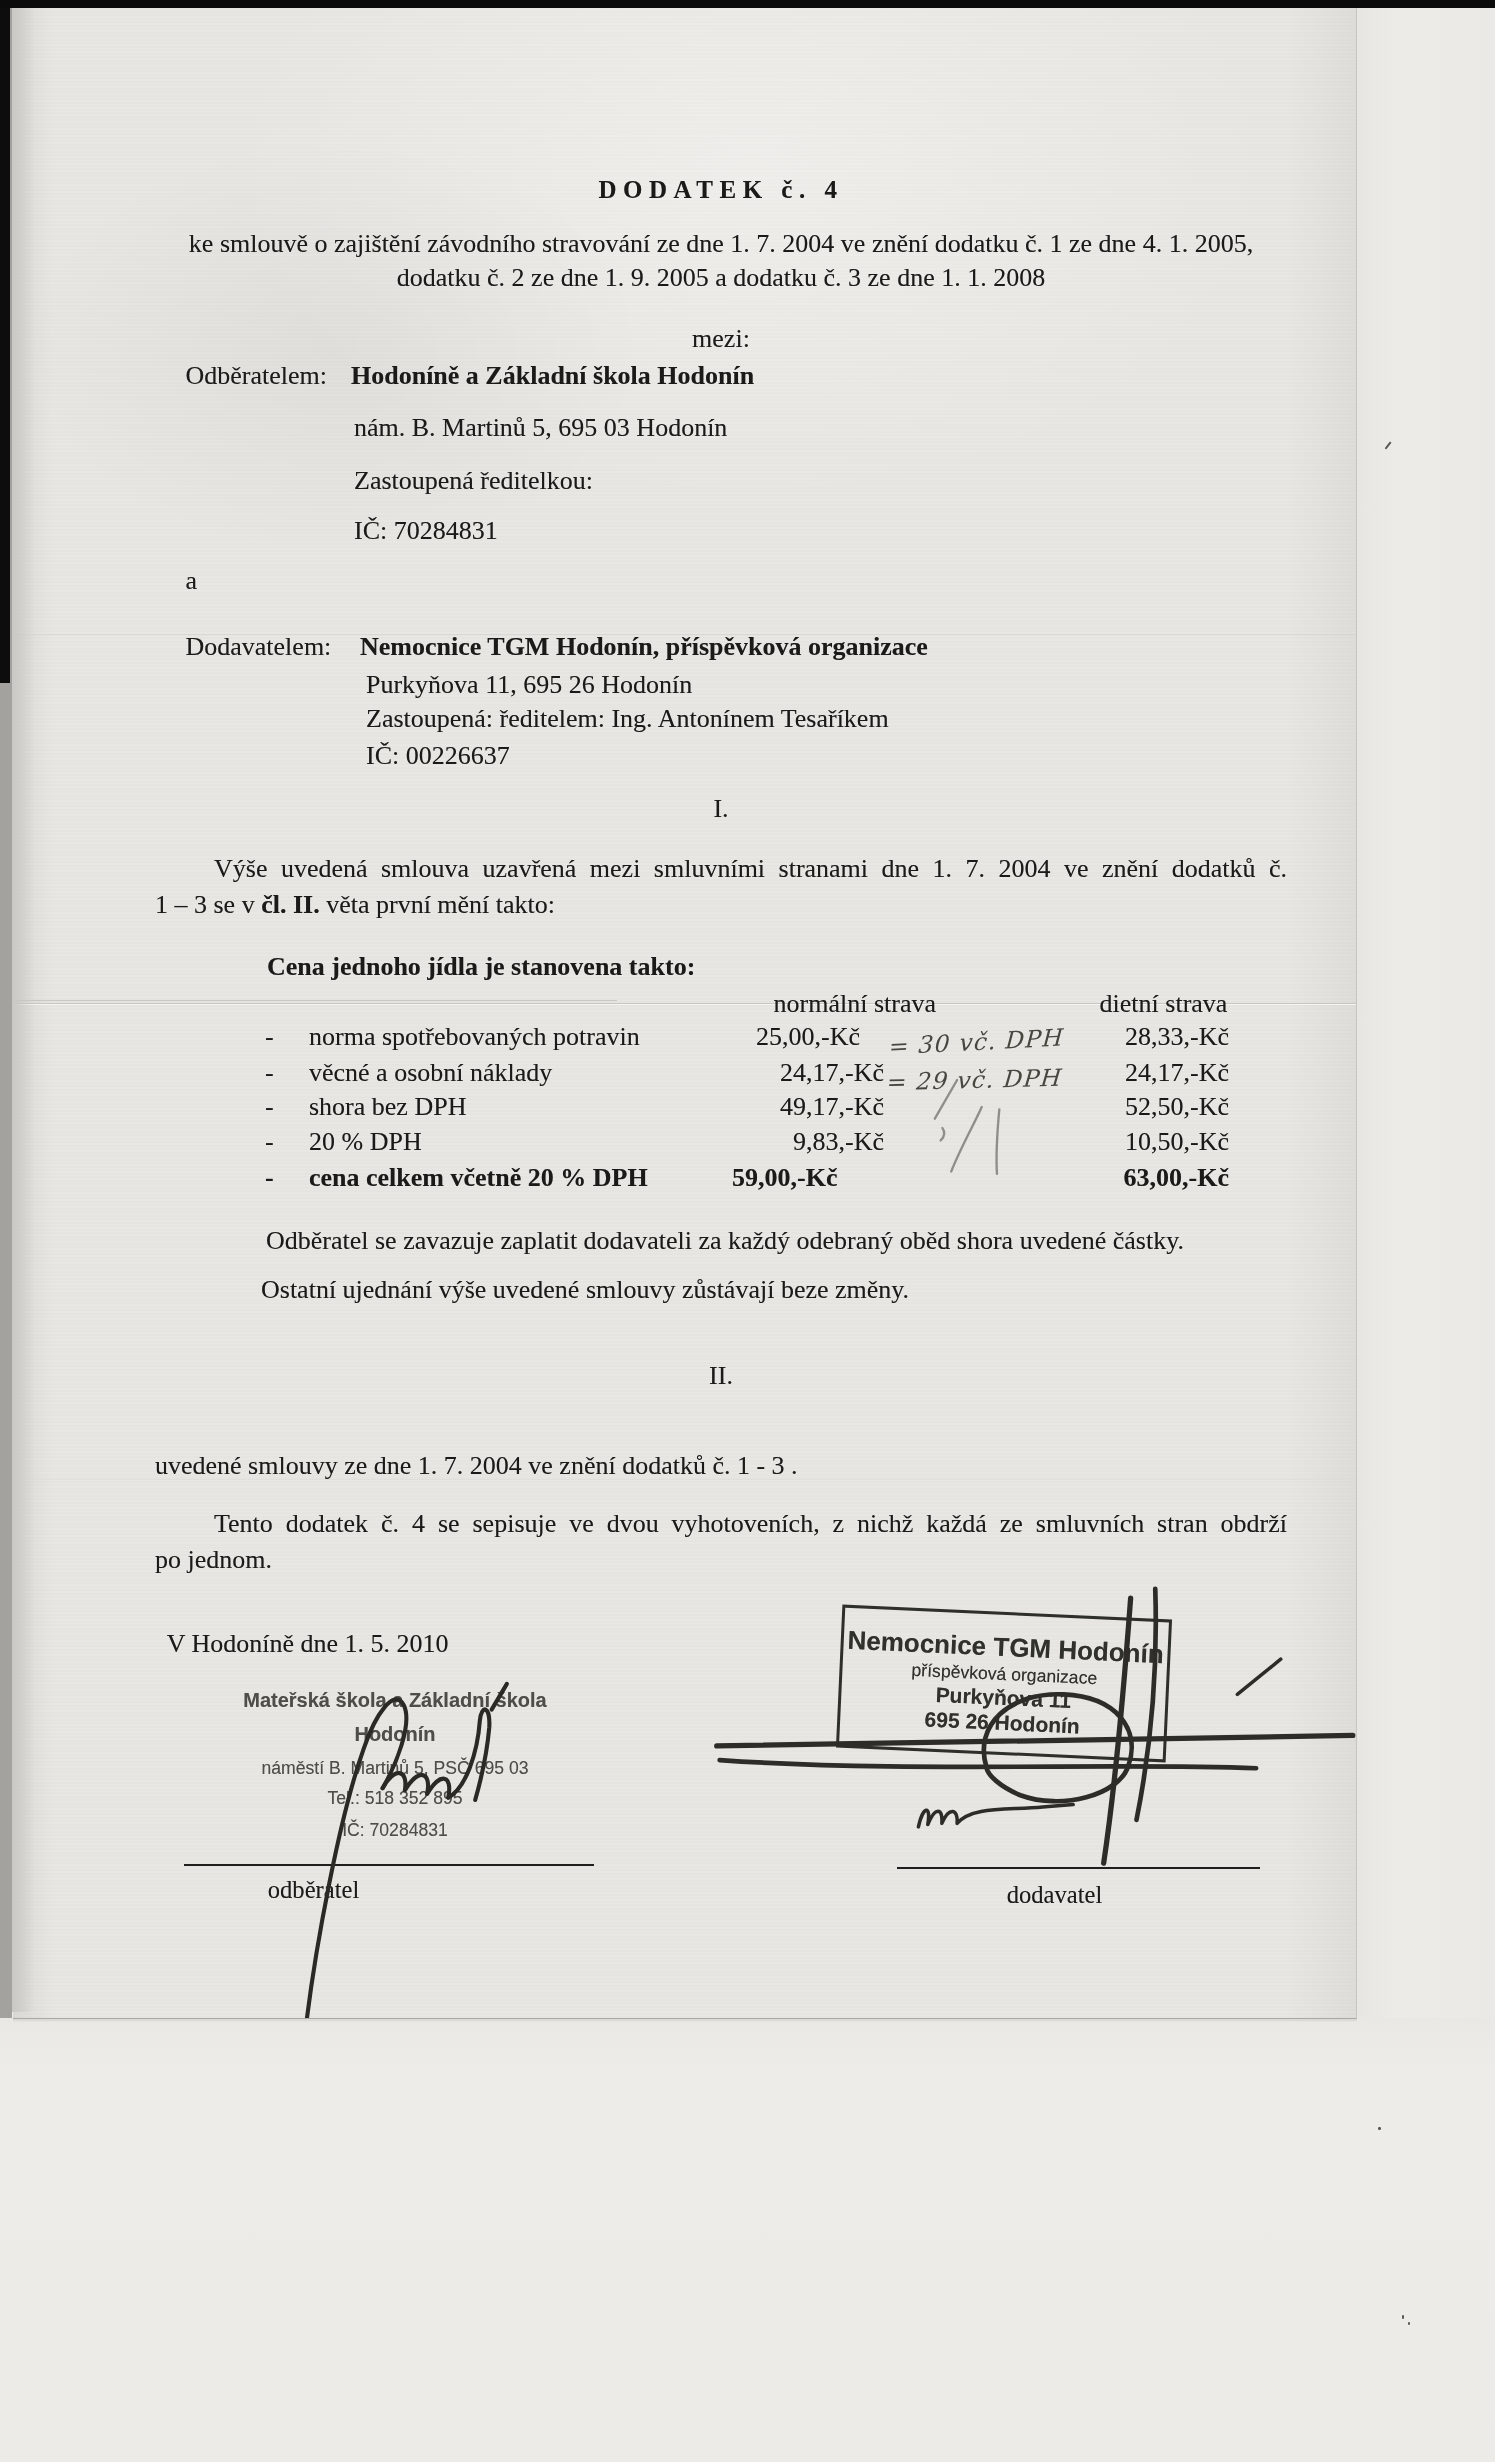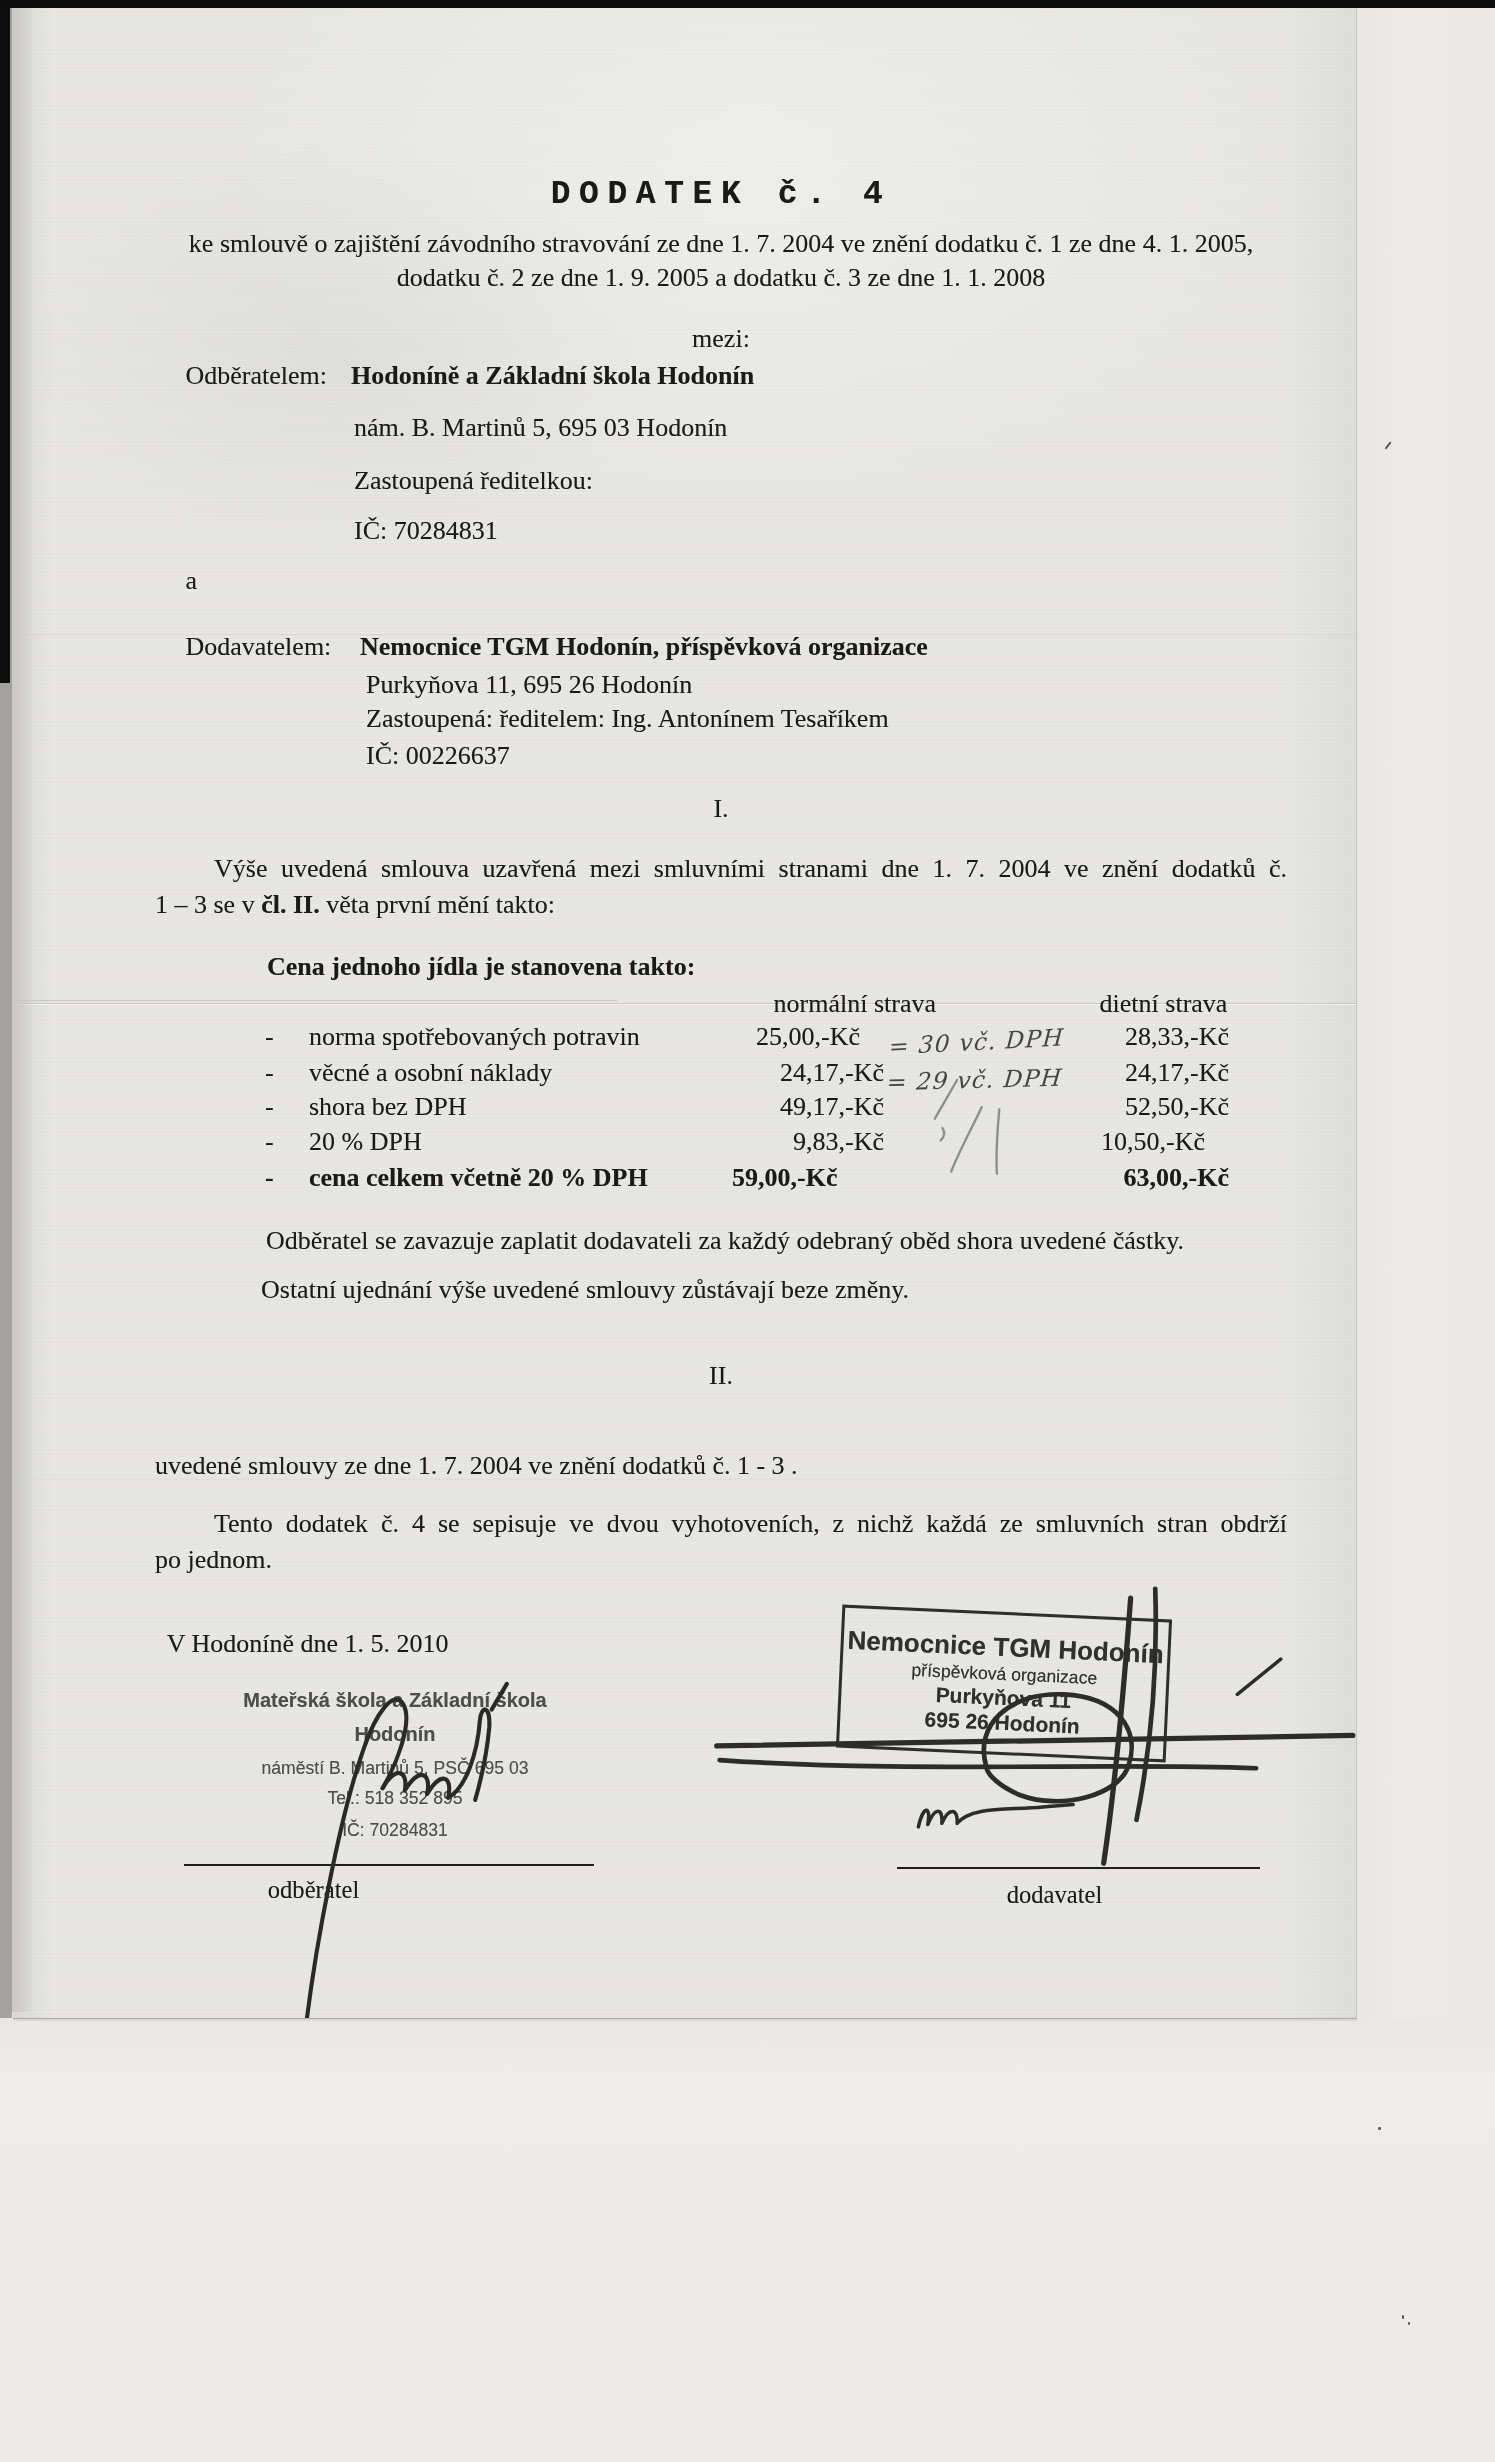--- a/index.html
+++ b/index.html
@@ -40,21 +40,21 @@
   .crease-2c{top:994px;height:1.2px;width:45%;background:#bdbcb8;opacity:.7;}
   .crease-3{top:1473px;height:1.2px;background:#dcdbd7;opacity:.7;}
 
   .content{position:absolute;left:142px;top:0;width:1132px;height:100%;}
   .line{position:absolute;white-space:nowrap;font-size:26px;line-height:1.15;
         text-shadow:0 0 0.6px rgba(27,26,24,0.35);}
   .center{left:0;width:1132px;text-align:center;white-space:normal;}
   .b{font-weight:700;}
   .just{white-space:normal;text-align:justify;text-align-last:justify;}
 
-  .doc-title{font-size:33px;font-weight:700;letter-spacing:0.26em;font-family:Liberation Mono, monospace;}
+  .doc-title{font-size:25px;font-weight:700;letter-spacing:0.26em;}
   .sec-head{font-size:26px;}
 
   .hand{position:absolute;font-family:"DejaVu Serif",serif;font-style:italic;
         font-size:23.5px;color:#47463f;letter-spacing:1.2px;white-space:nowrap;
         transform:rotate(-3deg) skewX(-7deg);text-shadow:none;}
 
   
   .stampL{position:absolute;font-family:"Liberation Sans",sans-serif;font-weight:700;
           color:#4e4d4a;text-align:center;width:328px;left:76px;white-space:nowrap;
           text-shadow:0 0 0.6px rgba(78,77,74,.4);}
@@ -143,21 +143,21 @@
         <span class="line" style="top:1086px;left:110px">-</span>
         <span class="line" style="top:1086px;left:154px">shora bez DPH</span>
         <span class="line" style="top:1086px;left:577px;width:152px;text-align:right">49,17,-Kč</span>
         <span class="line" style="top:1086px;left:922px;width:152px;text-align:right">52,50,-Kč</span>
       </div>
 
       <div>
         <span class="line" style="top:1121px;left:110px">-</span>
         <span class="line" style="top:1121px;left:154px">20 % DPH</span>
         <span class="line" style="top:1121px;left:577px;width:152px;text-align:right">9,83,-Kč</span>
-        <span class="line" style="top:1121px;left:922px;width:152px;text-align:center">10,50,-Kč</span>
+        <span class="line" style="top:1121px;left:922px;width:152px;text-align:right">10,50,-Kč</span>
       </div>
 
       <div>
         <span class="line b" style="top:1157px;left:110px">-</span>
         <span class="line b" style="top:1157px;left:154px">cena celkem včetně 20 % DPH</span>
         <span class="line b" style="top:1157px;left:577px;width:152px;text-align:left">59,00,-Kč</span>
         <span class="line b" style="top:1157px;left:922px;width:152px;text-align:right">63,00,-Kč</span>
       </div>
 
       <div class="line" style="top:1220px;left:111px">Odběratel se zavazuje zaplatit dodavateli za každý odebraný oběd shora uvedené částky.</div>

